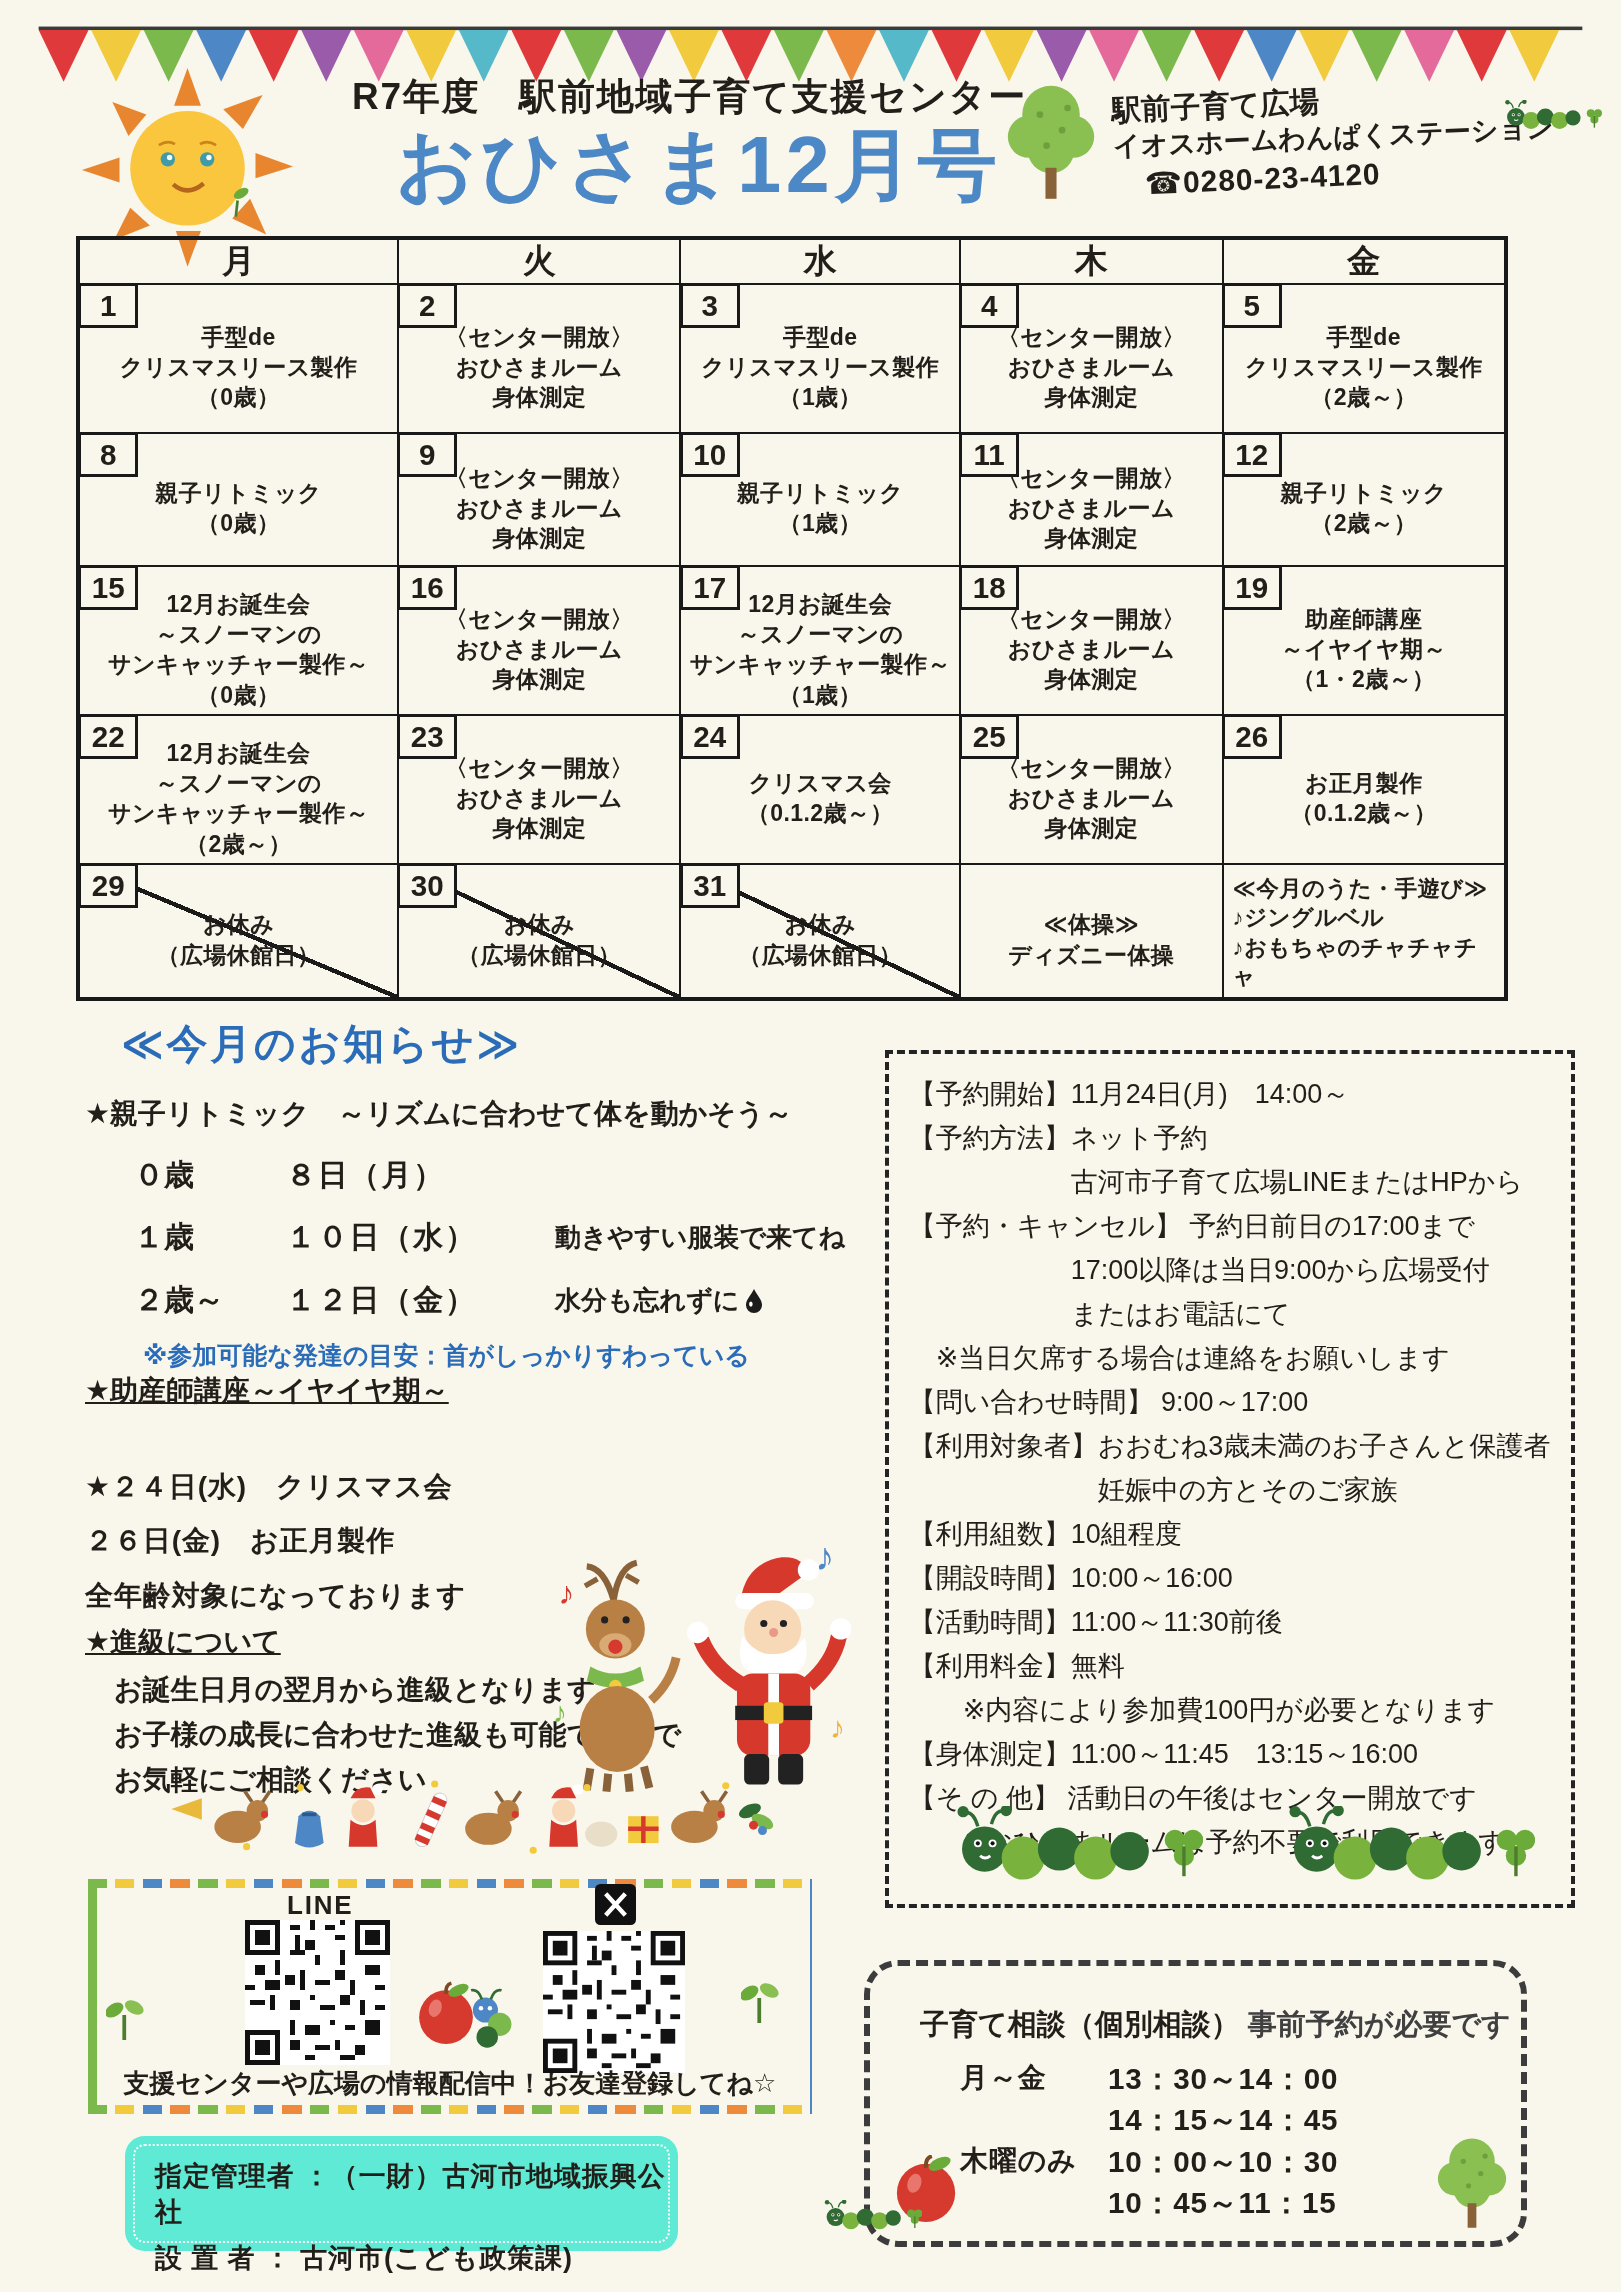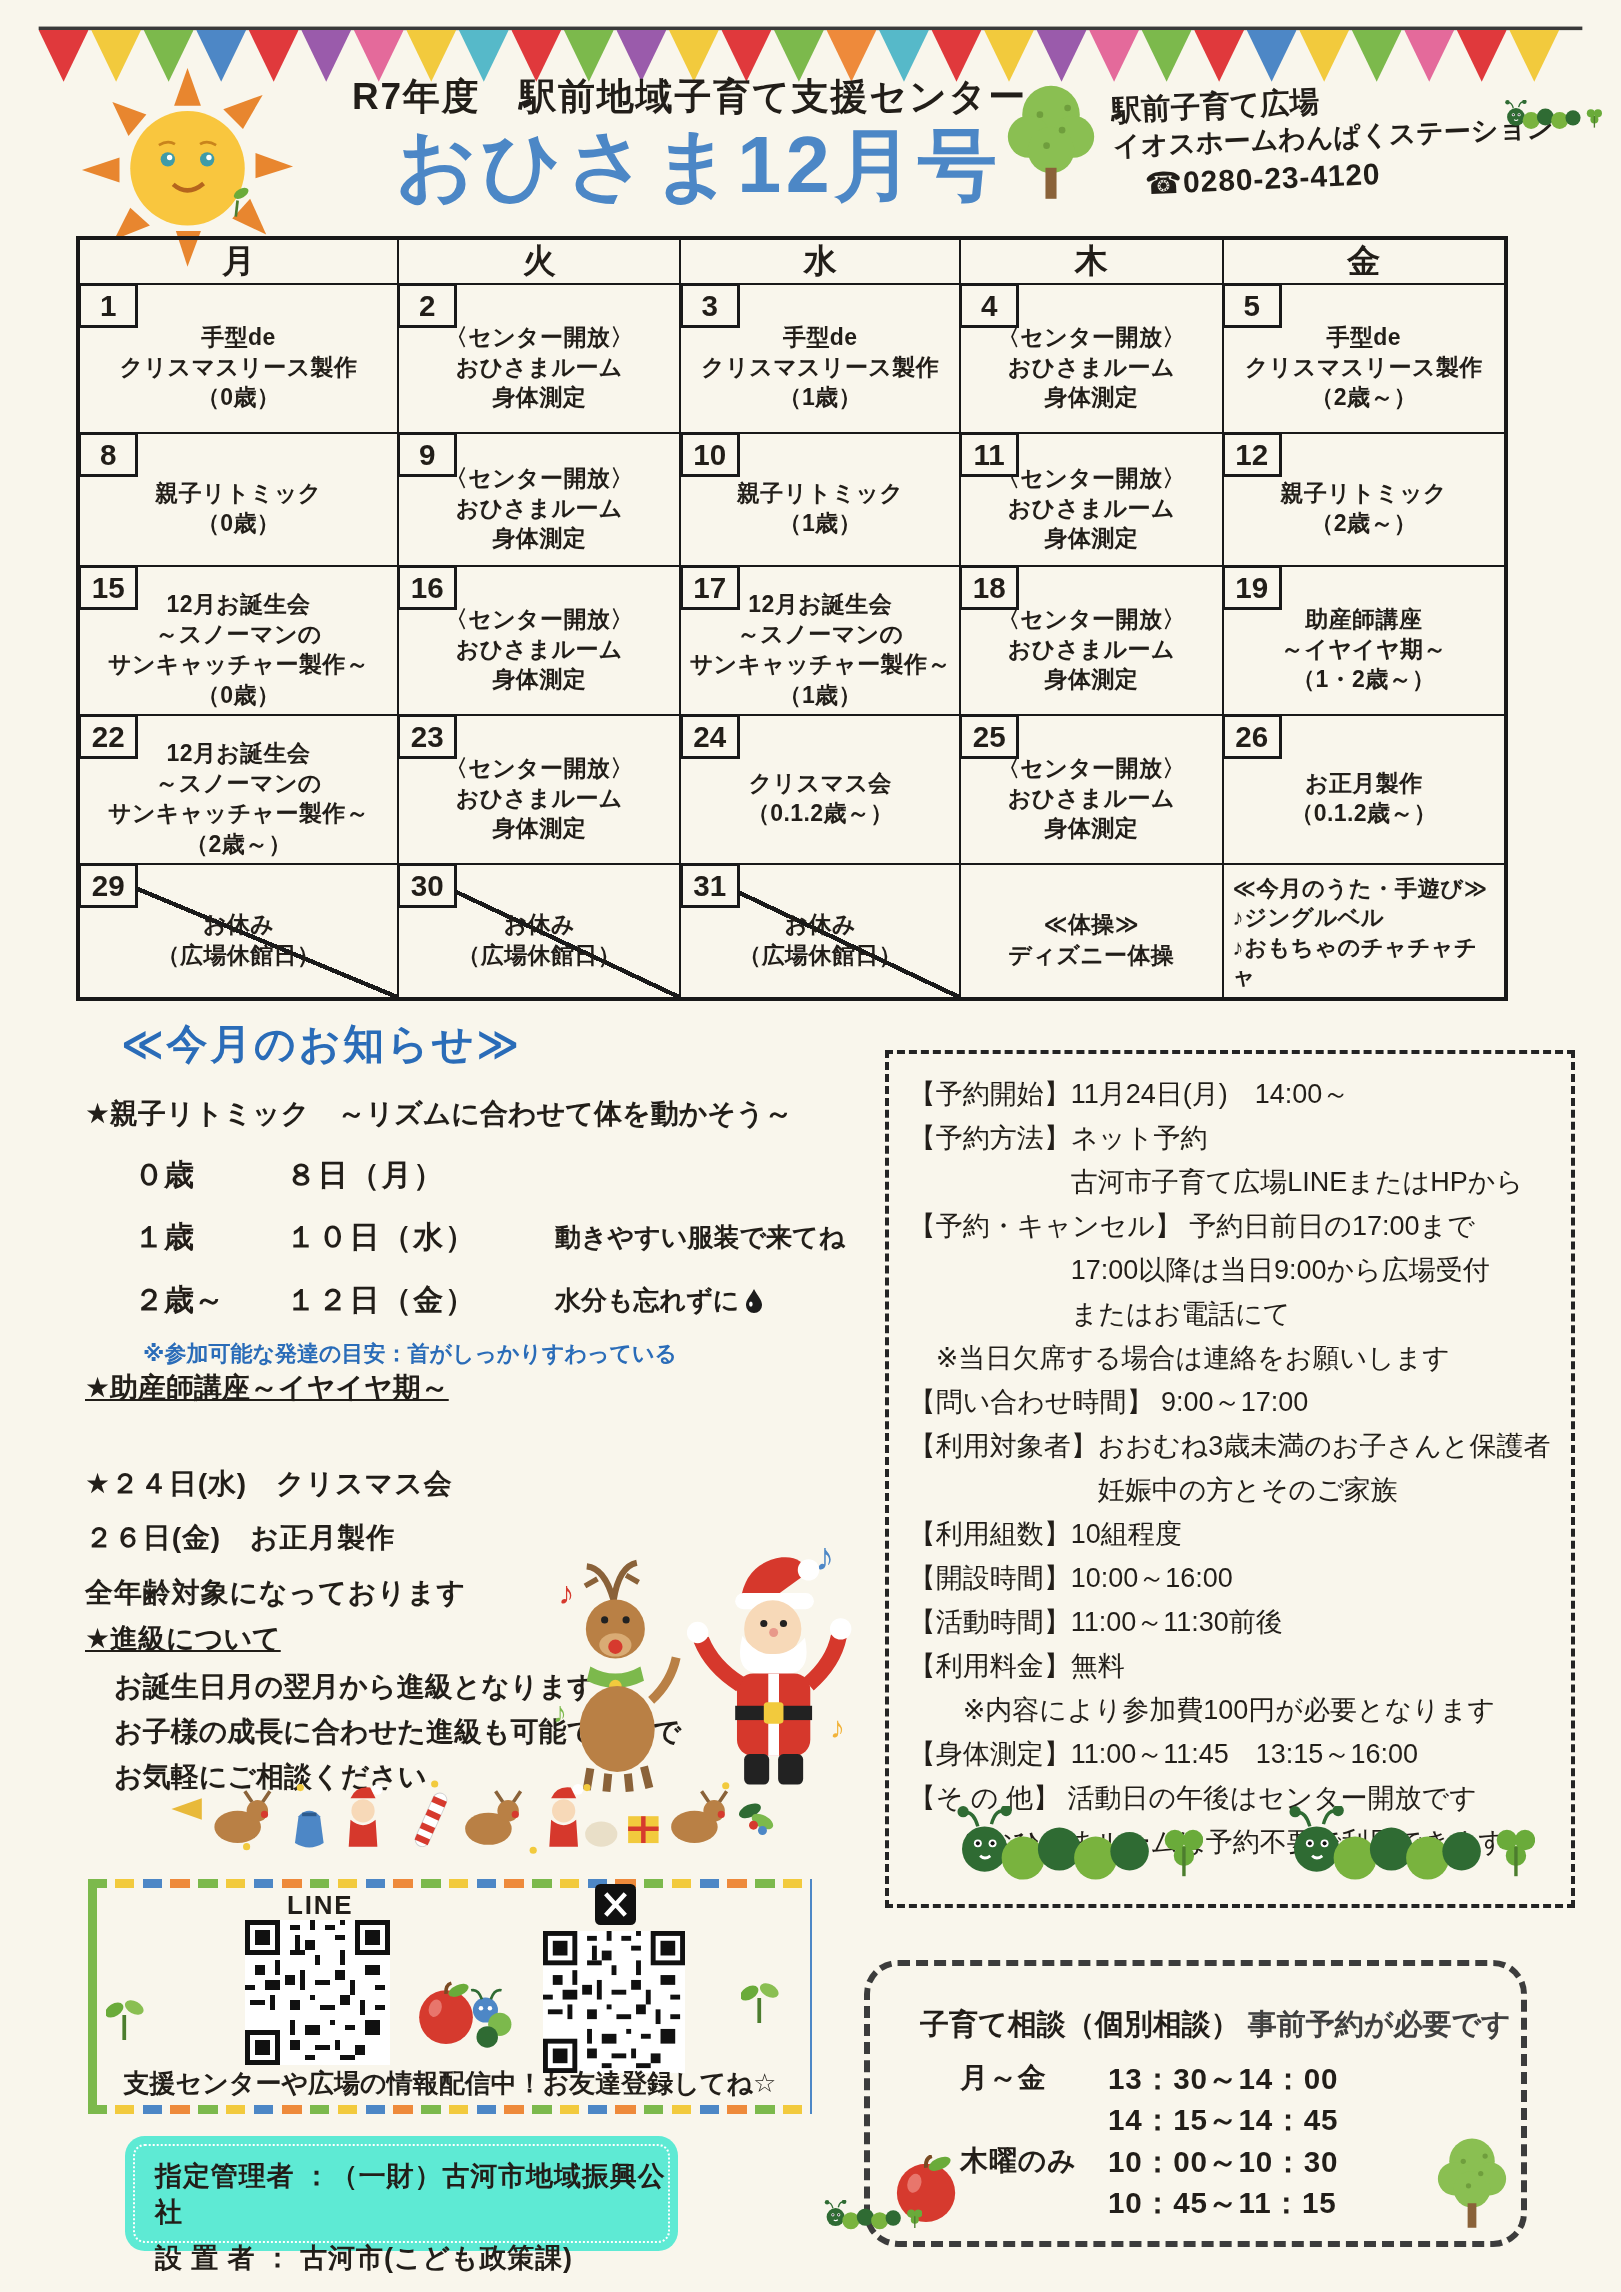--- a/index.html
+++ b/index.html
@@ -39,21 +39,21 @@
   .song .ct{justify-content:flex-start;text-align:left;padding:9px 3.6px 5.4px 9px;font-size:22.4px;}
   
   .notices{left:85px;top:1017px;width:806px;}
   .notices h2{margin:0 0 23px 36px;width:681px;text-align:left;
     font-size:41px;font-weight:900;letter-spacing:2.7px;color:#2a6cb8;}
   .n-title{font-size:28px;font-weight:600;}
   .rrow{display:flex;margin:21.5px 0 0 49px;font-size:30px;font-weight:600;align-items:center;}
   .rrow .age{width:152px;}
   .rrow .date{width:269px;letter-spacing:1.8px;}
   .rrow .note{font-size:26px;}
-  .caution{margin:18px 0 0 58px;font-size:22px;font-weight:800;color:#2a6cb8;}
+  .caution{margin:18px 0 0 58px;font-size:25px;font-weight:800;color:#2a6cb8;}
   .n-body{margin:5.4px 0 0 29px;font-size:28px;font-weight:600;
     white-space:pre-line;line-height:1.62;}
   .mt1{text-decoration:underline;}
   .mt2{margin-top:50px;}
   .events{line-height:1.95;letter-spacing:0.9px;}
   
   .infobox{left:885px;top:1050px;width:690px;height:858px;
     border:4.5px dashed #242424;box-sizing:border-box;padding:18px 19.7px;}
   .info-text{font-size:27px;font-weight:400;white-space:pre-line;line-height:1.63;}
   

